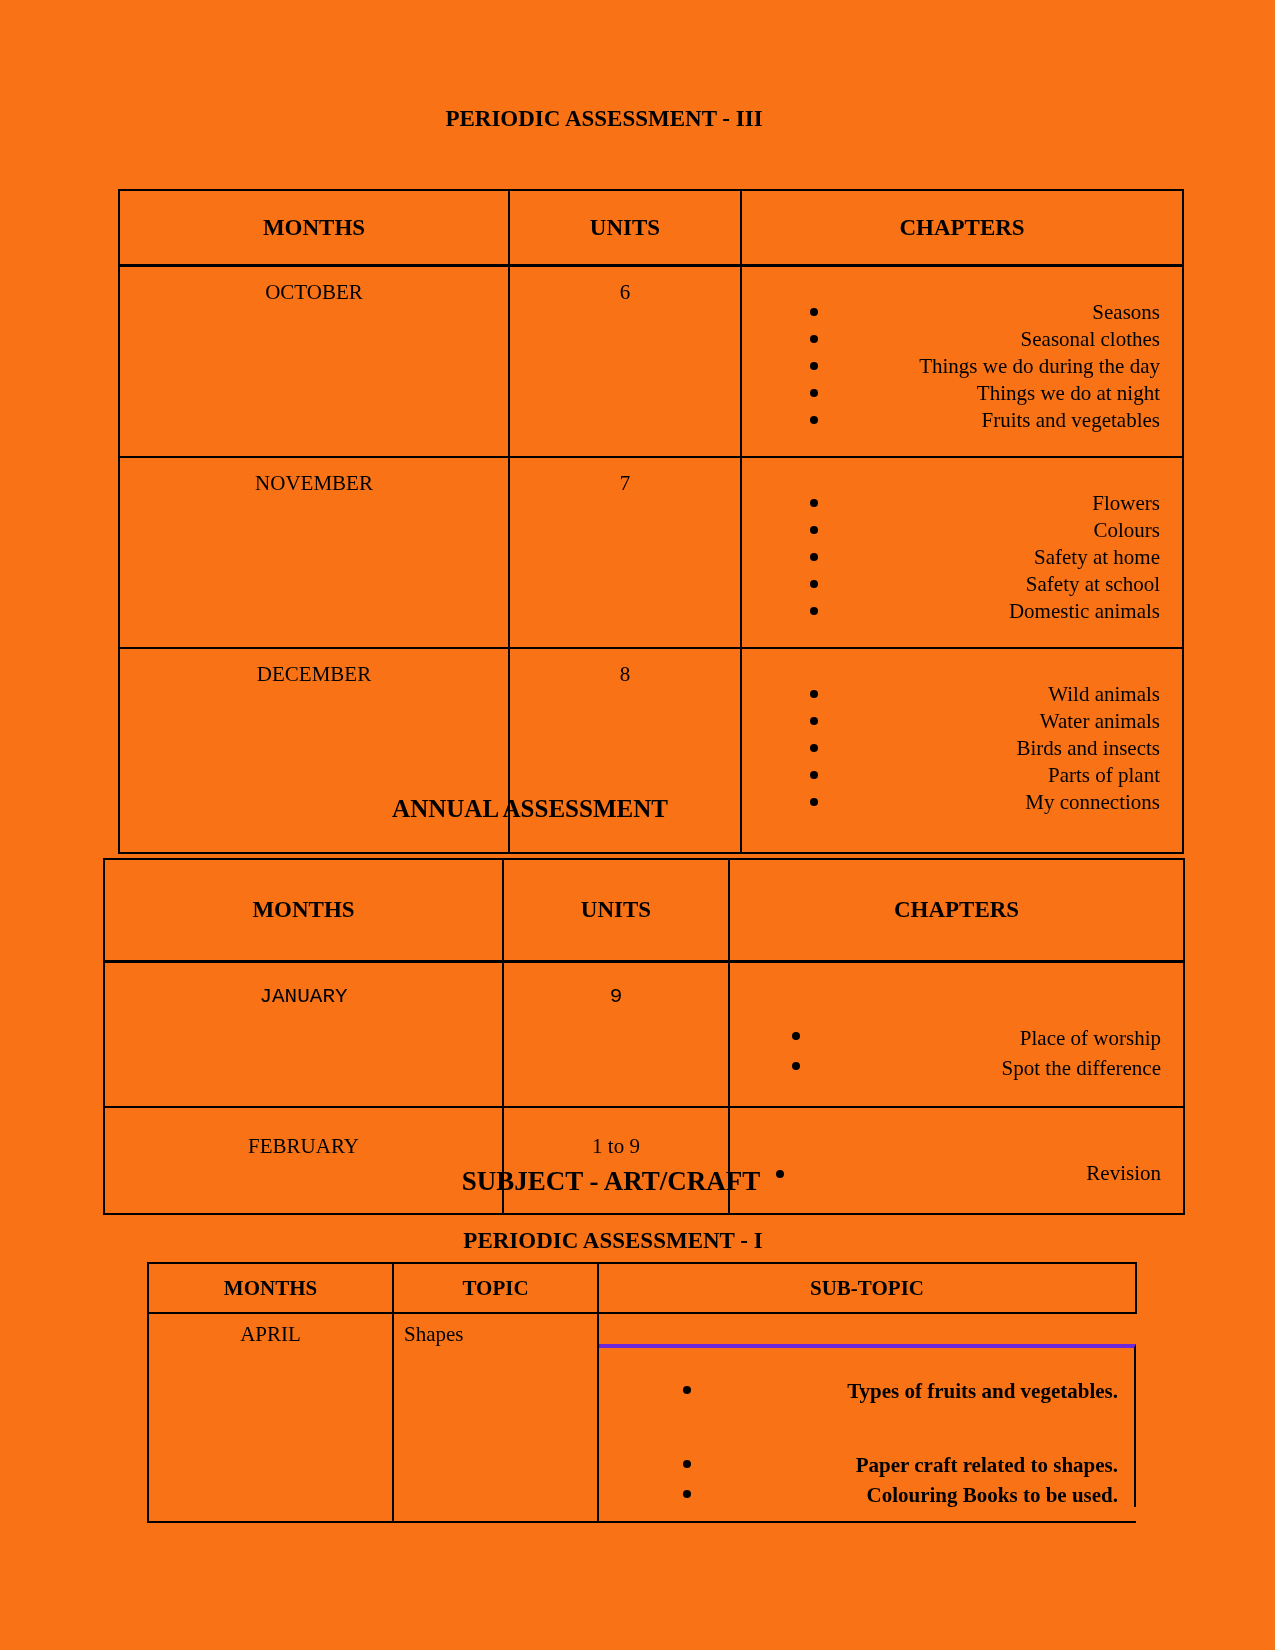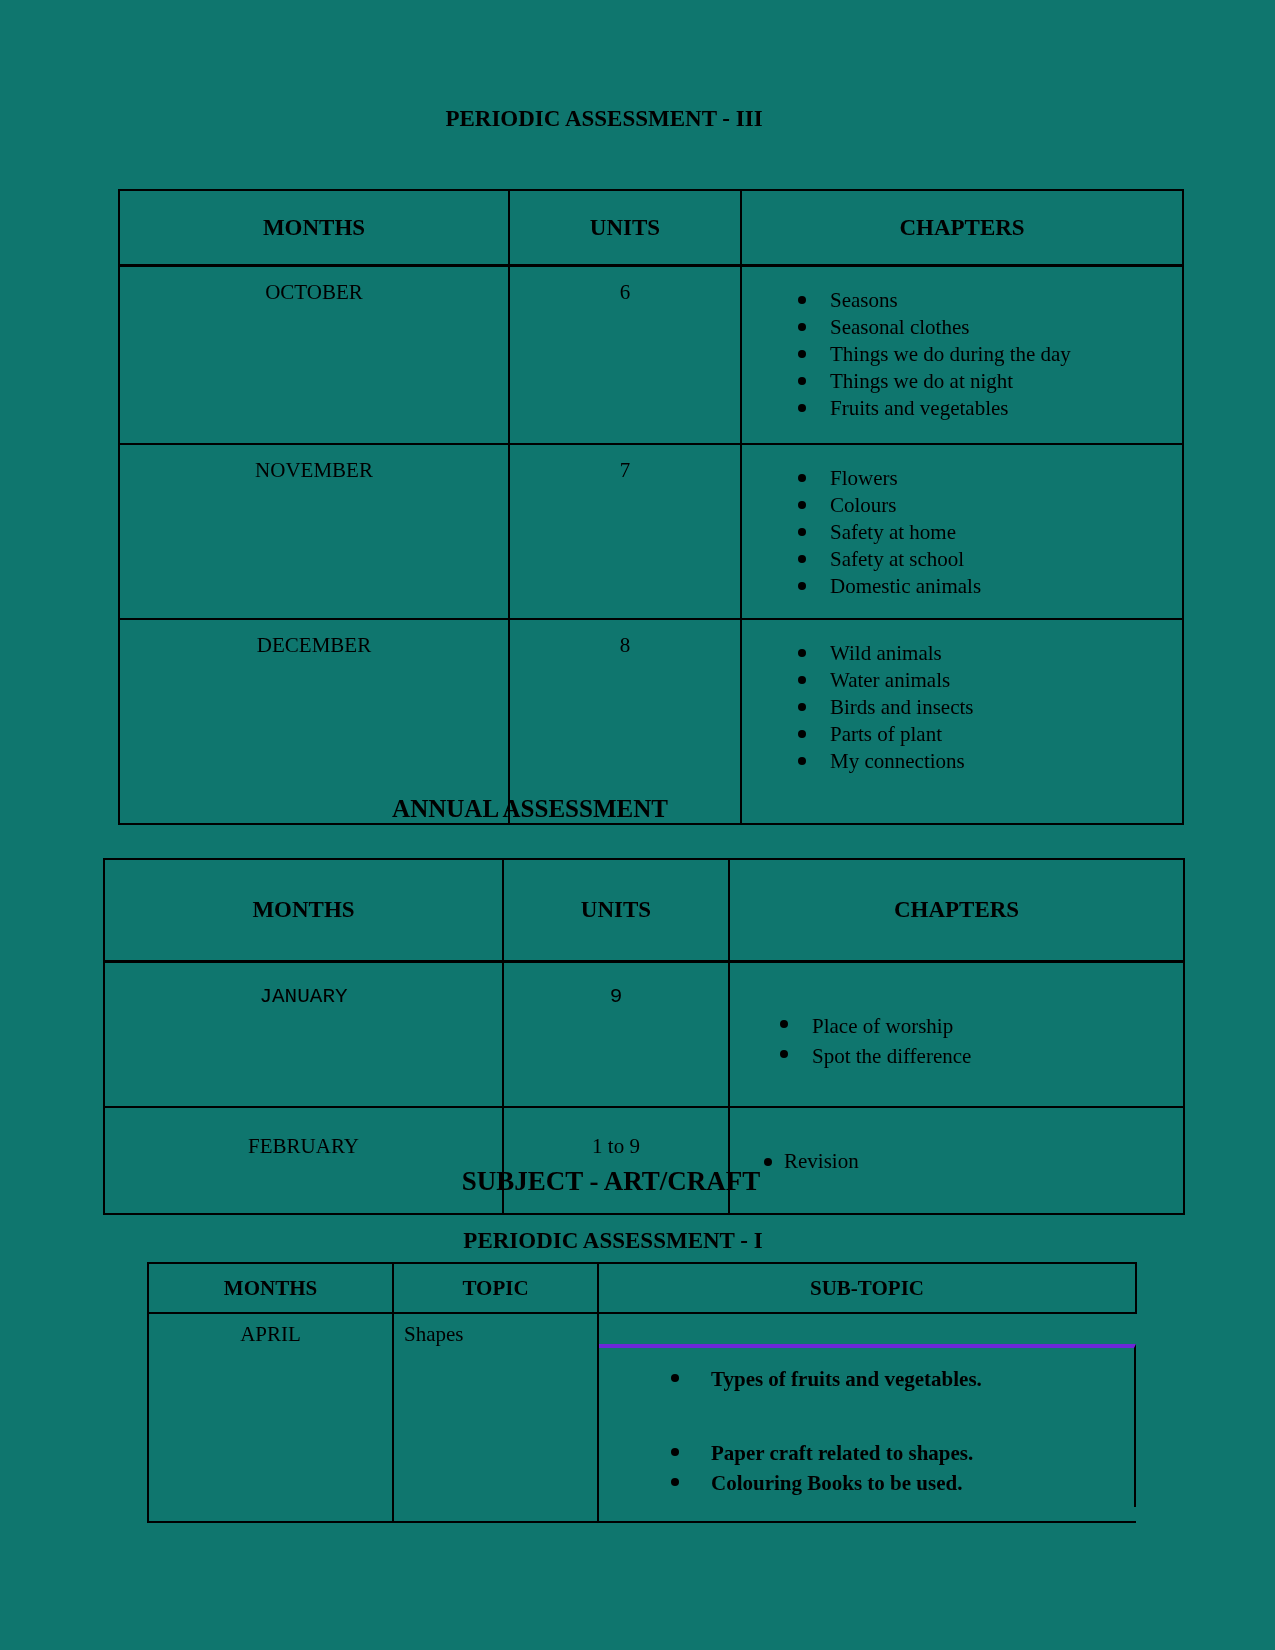--- a/index.html
+++ b/index.html
@@ -1,18 +1,18 @@
 <!DOCTYPE html>
 <html><head>
 <meta charset="utf-8">
 <style>
   html,body { margin:0; padding:0; background:#e8e8e8; }
   .page {
     position:relative; width:1275px; height:1650px; margin:0 auto;
-    background:#0f766e; color:#000000;
+    background:#f97316; color:#000000;
     font-family:"Liberation Serif","DejaVu Serif",serif;
     overflow:hidden;
   }
   .doc-title { position:absolute; margin:0; font-weight:bold; color:#000; text-align:center; white-space:nowrap; }
   .t-pa3   { top:106px; left:0; width:1208px; font-size:23px; }
   .t-ann   { top:795px; left:0; width:1060px; font-size:25px; }
   .t-subj  { top:1166px; left:0; width:1222px; font-size:27px;text-align:center; }
   .t-pa1   { top:1228px; left:0; width:1226px; font-size:23px; }
 
   table { position:absolute; border-collapse:collapse; table-layout:fixed; }
@@ -22,21 +22,21 @@
   
   .tbl1 { left:118px; top:189px; width:1064px; }
   .tbl1 thead th { height:61px; }
   .tbl1 .r-oct td { height:157px; }
   .tbl1 .r-nov td { height:154px; }
   .tbl1 .r-dec td { height:184px; }
 
   td.c-month, td.c-units { text-align:center; vertical-align:top; font-size:21px; padding-top:13px; }
   td.c-chap { vertical-align:top; }
 
-  ul.blist { margin:4px; padding:10px 0 0 46px; list-style:none; }
+  ul.blist { margin:16px; padding:10px 0 0 46px; list-style:none;text-align:right; }
   ul.blist li { position:relative; padding-left:32px; font-size:21px; line-height:27px; }
   ul.blist li::before { content:""; position:absolute; left:0; top:9px; width:8px; height:8px; border-radius:50%; background:#000; }
 
   
   .tbl2 { left:103px; top:858px; width:1080px; }
   .tbl2 thead th { height:88px; }
   .tbl2 .r-jan td { height:115px; }
   .tbl2 .r-feb td { height:73px; }
   .tbl2 .r-jan td.c-month, .tbl2 .r-jan td.c-units { padding-top:22px;font-family:Liberation Mono, monospace; }
   .tbl2 .r-feb td.c-month, .tbl2 .r-feb td.c-units { padding-top:26px; }

